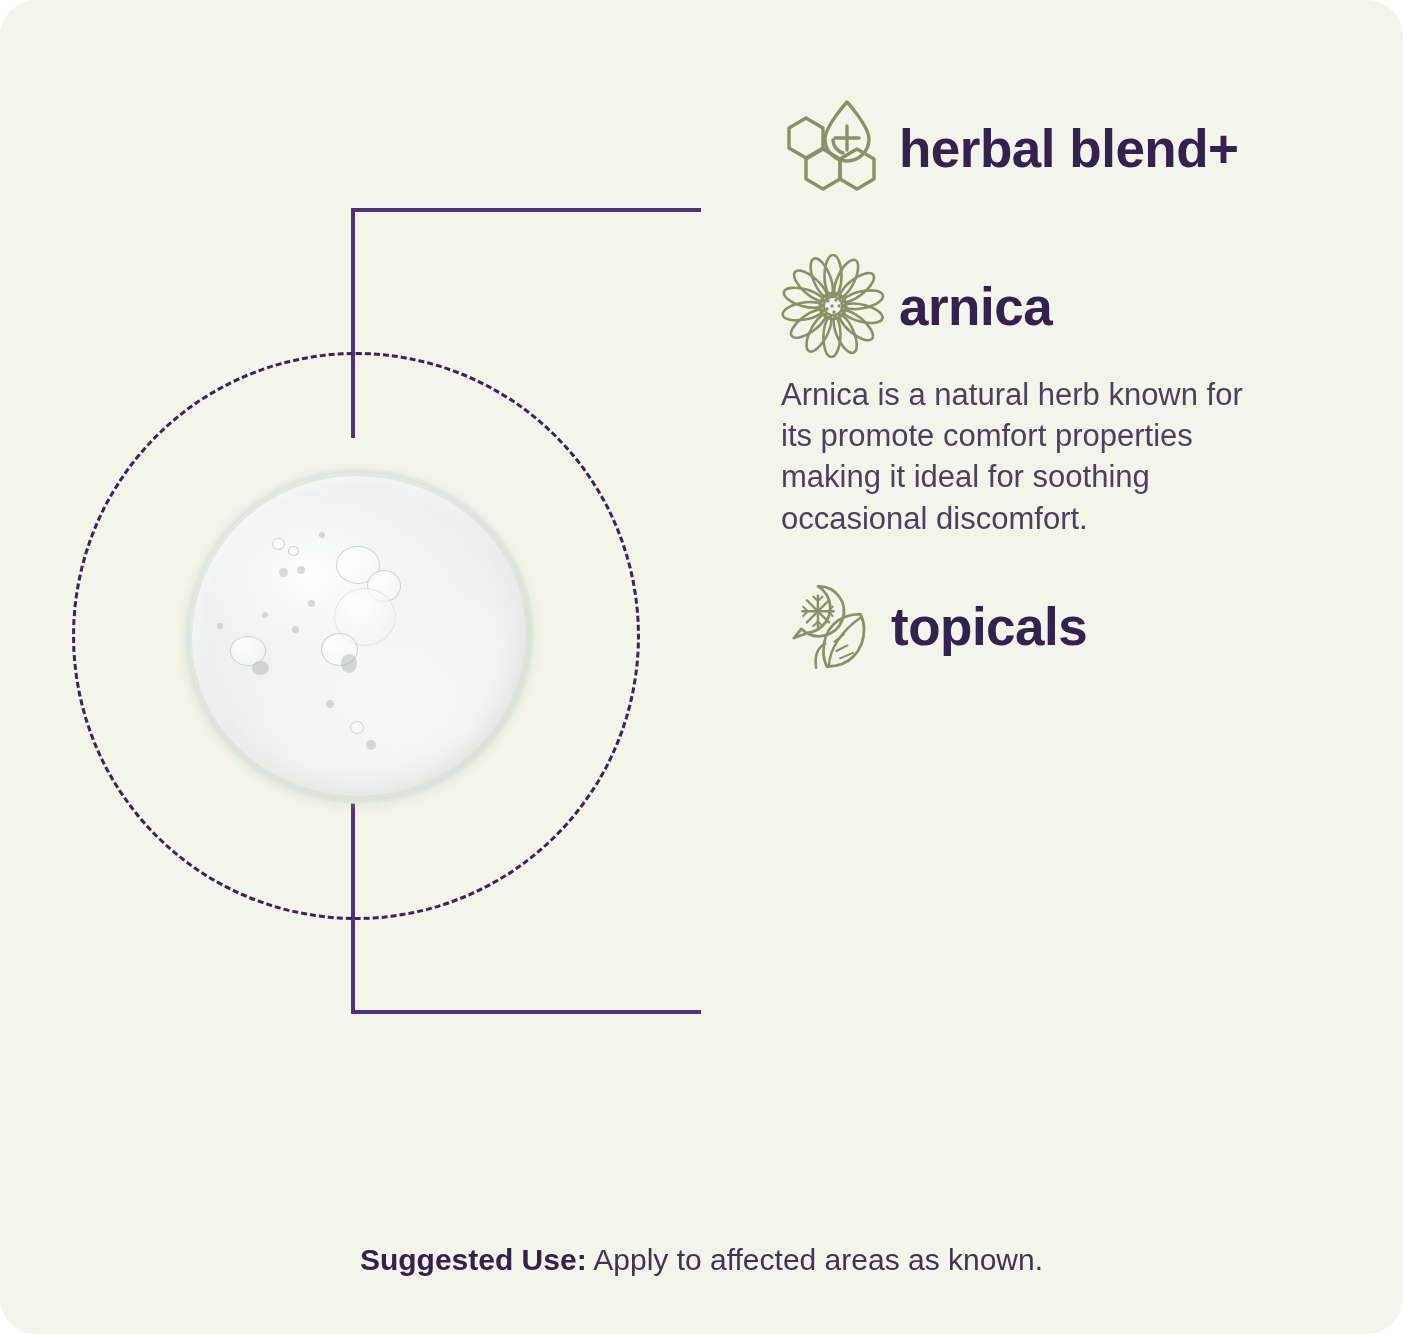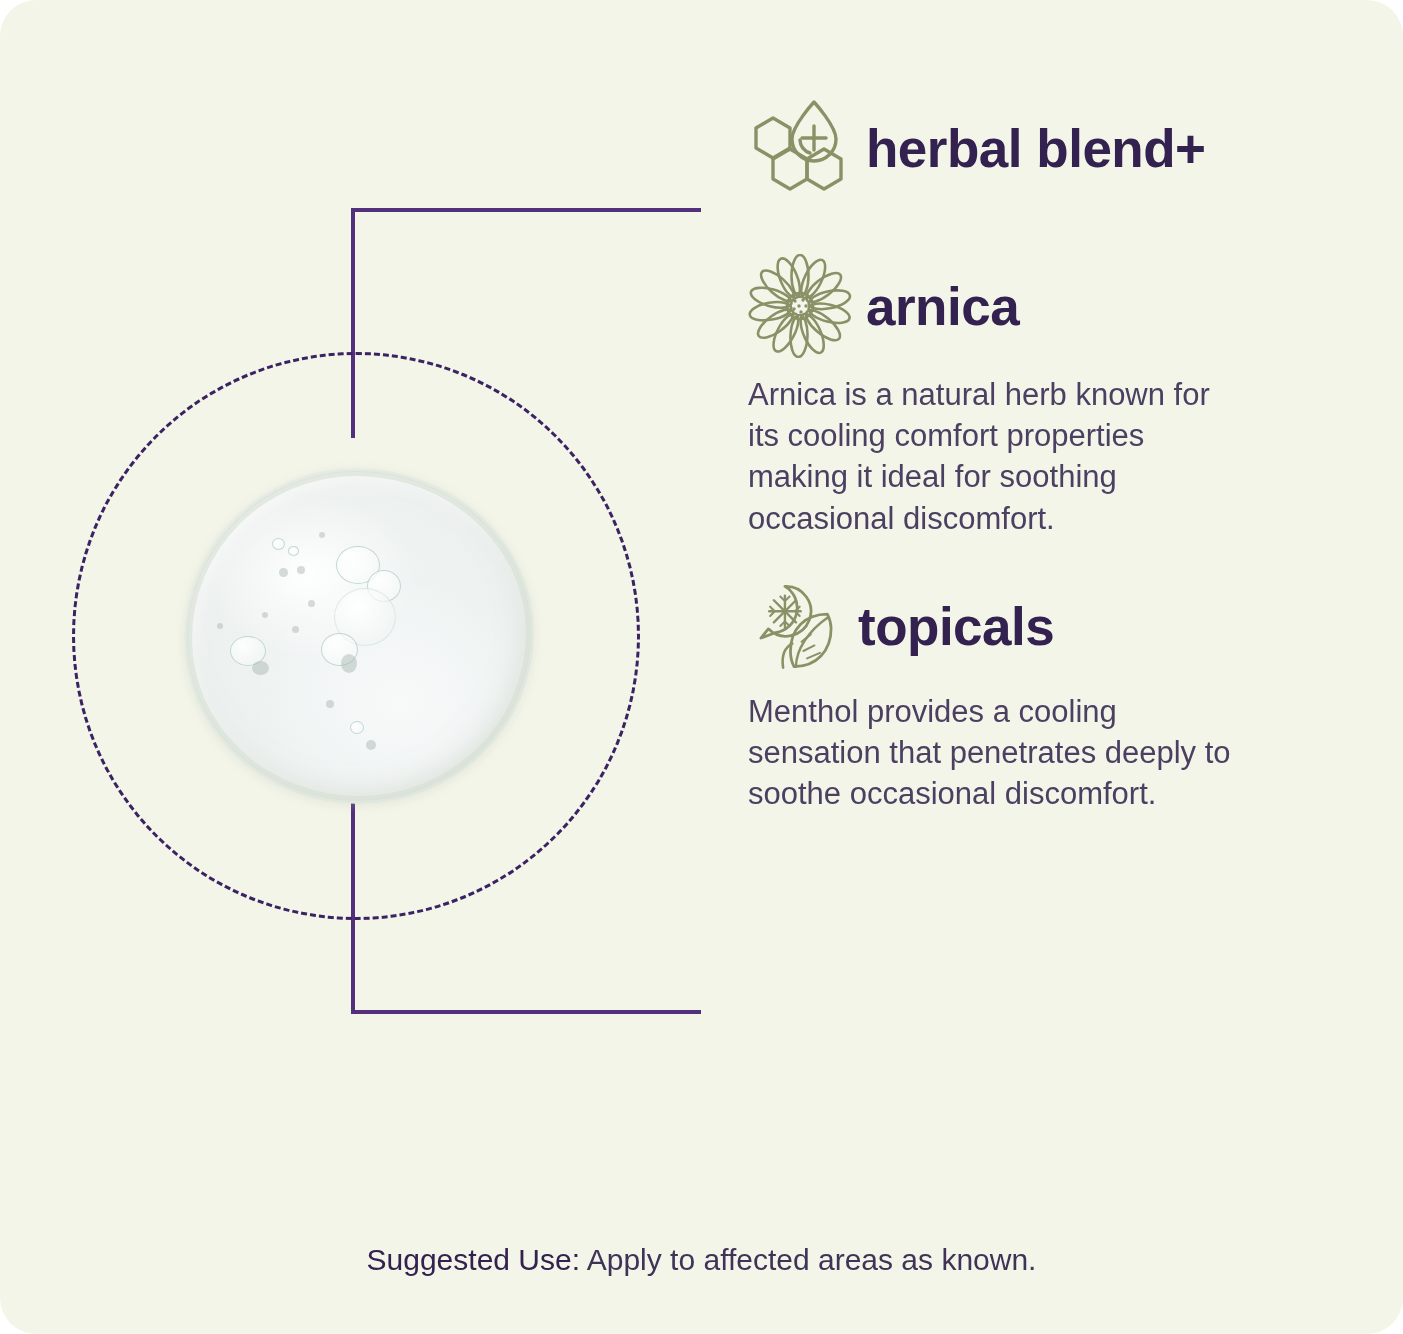--- a/index.html
+++ b/index.html
@@ -107,21 +107,21 @@
     background: rgba(172,186,180,0.5);
   }
   .bub.soft {
     background: radial-gradient(circle at 38% 32%, rgba(255,255,255,0.9), rgba(224,234,231,0.35));
     border: 1px solid rgba(178,204,199,0.35);
   }
 
   
   .content {
     position: absolute;
-    left: 748px;
+    left: 781px;
     top: 96px;
     width: 520px;
   }
 
   .ing-block { margin-bottom: 8px; }
 
   .ing-head {
     display: flex;
     align-items: center;
     gap: 14px;
@@ -155,21 +155,21 @@
   .suggested {
     position: absolute;
     left: 0;
     right: 0;
     top: 1243px;
     text-align: center;
     font-size: 30px;
     color: #3F3457;
   }
   .suggested b {
-    font-weight: 400;
+    font-weight: 700;
     color: #33214F;
   }
 </style>
 </head>
 <body>
 
 <div class="card">
 
   <div class="visual-panel">
 
@@ -251,21 +251,21 @@
             <circle cx="47" cy="47" r="1.7"></circle>
               <circle cx="55" cy="46" r="1.7"></circle>
             <circle cx="51" cy="52" r="1.7"></circle>
               <circle cx="58" cy="52" r="1.7"></circle>
             <circle cx="46" cy="55" r="1.7"></circle>
               <circle cx="53" cy="58" r="1.7"></circle>
           </g>
         </svg>
         <div class="ing-title">arnica</div>
       </div>
-      <div class="ing-body">Arnica is a natural herb known for its cooling comfort properties making it ideal for soothing occasional discomfort.</div>
+      <div class="ing-body">Arnica is a natural herb known for its promote comfort properties making it ideal for soothing occasional discomfort.</div>
     </div>
 
     <div class="gap-after-arnica"></div>
 
     <div class="ing-block">
       <div class="ing-head">
         <svg class="ing-icon small" viewBox="0 0 104 104" fill="none">
           <g stroke="#8A9166" stroke-width="3" fill="none" stroke-linecap="round" stroke-linejoin="round">
             <path d="M40 8 A27 27 0 1 1 22 54 L14 64 L30 58 A27 27 0 0 0 40 8 Z"></path>
             <g stroke-width="2.6">
@@ -285,21 +285,20 @@
             <g stroke-width="2.2">
               <path d="M60 78 L72 72"></path>
               <path d="M64 86 L78 80"></path>
               <path d="M58 68 L68 60"></path>
             </g>
             <path d="M48 70 C40 74 36 82 38 96" stroke-width="2.8"></path>
           </g>
         </svg>
         <div class="ing-title">topicals</div>
       </div>
-      <div class="ing-body">Menthol provides a cooling sensation that penetrates deeply to soothe occasional discomfort.</div>
     </div>
   </div>
 
   <div class="suggested">
     <b>Suggested Use:</b>
     <span> Apply to affected areas as known.</span>
   </div>
 
 </div>
 

